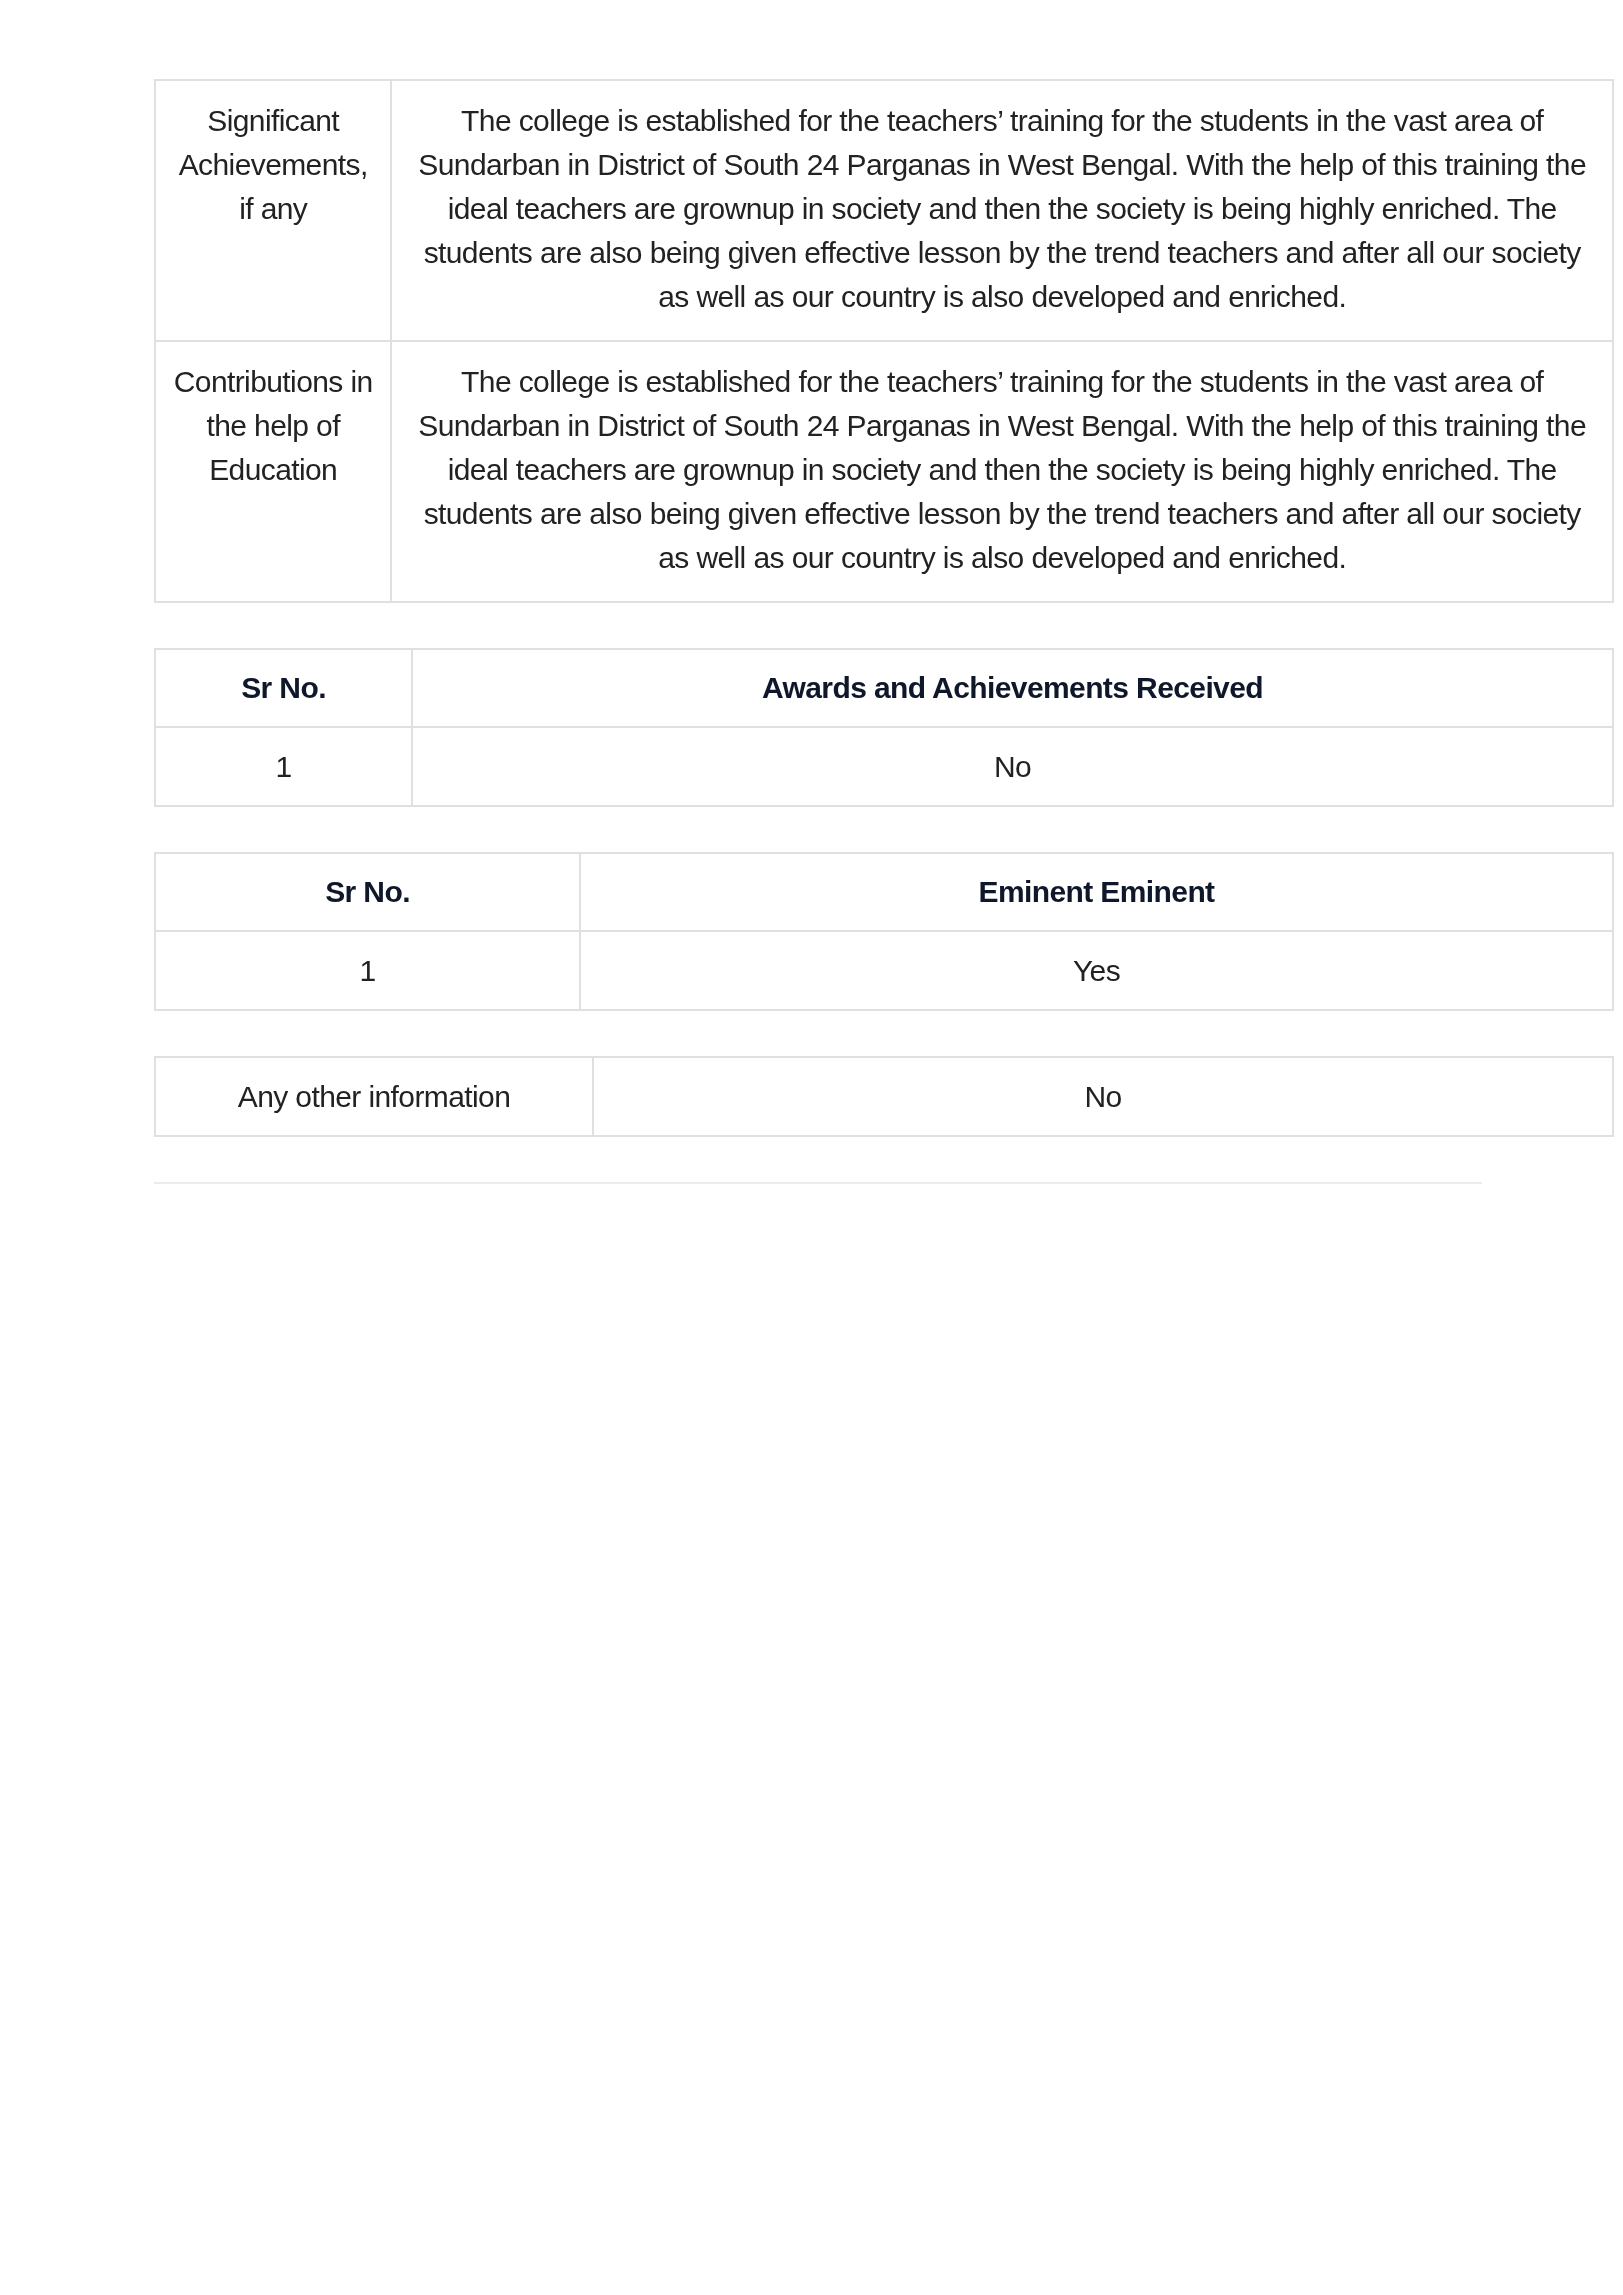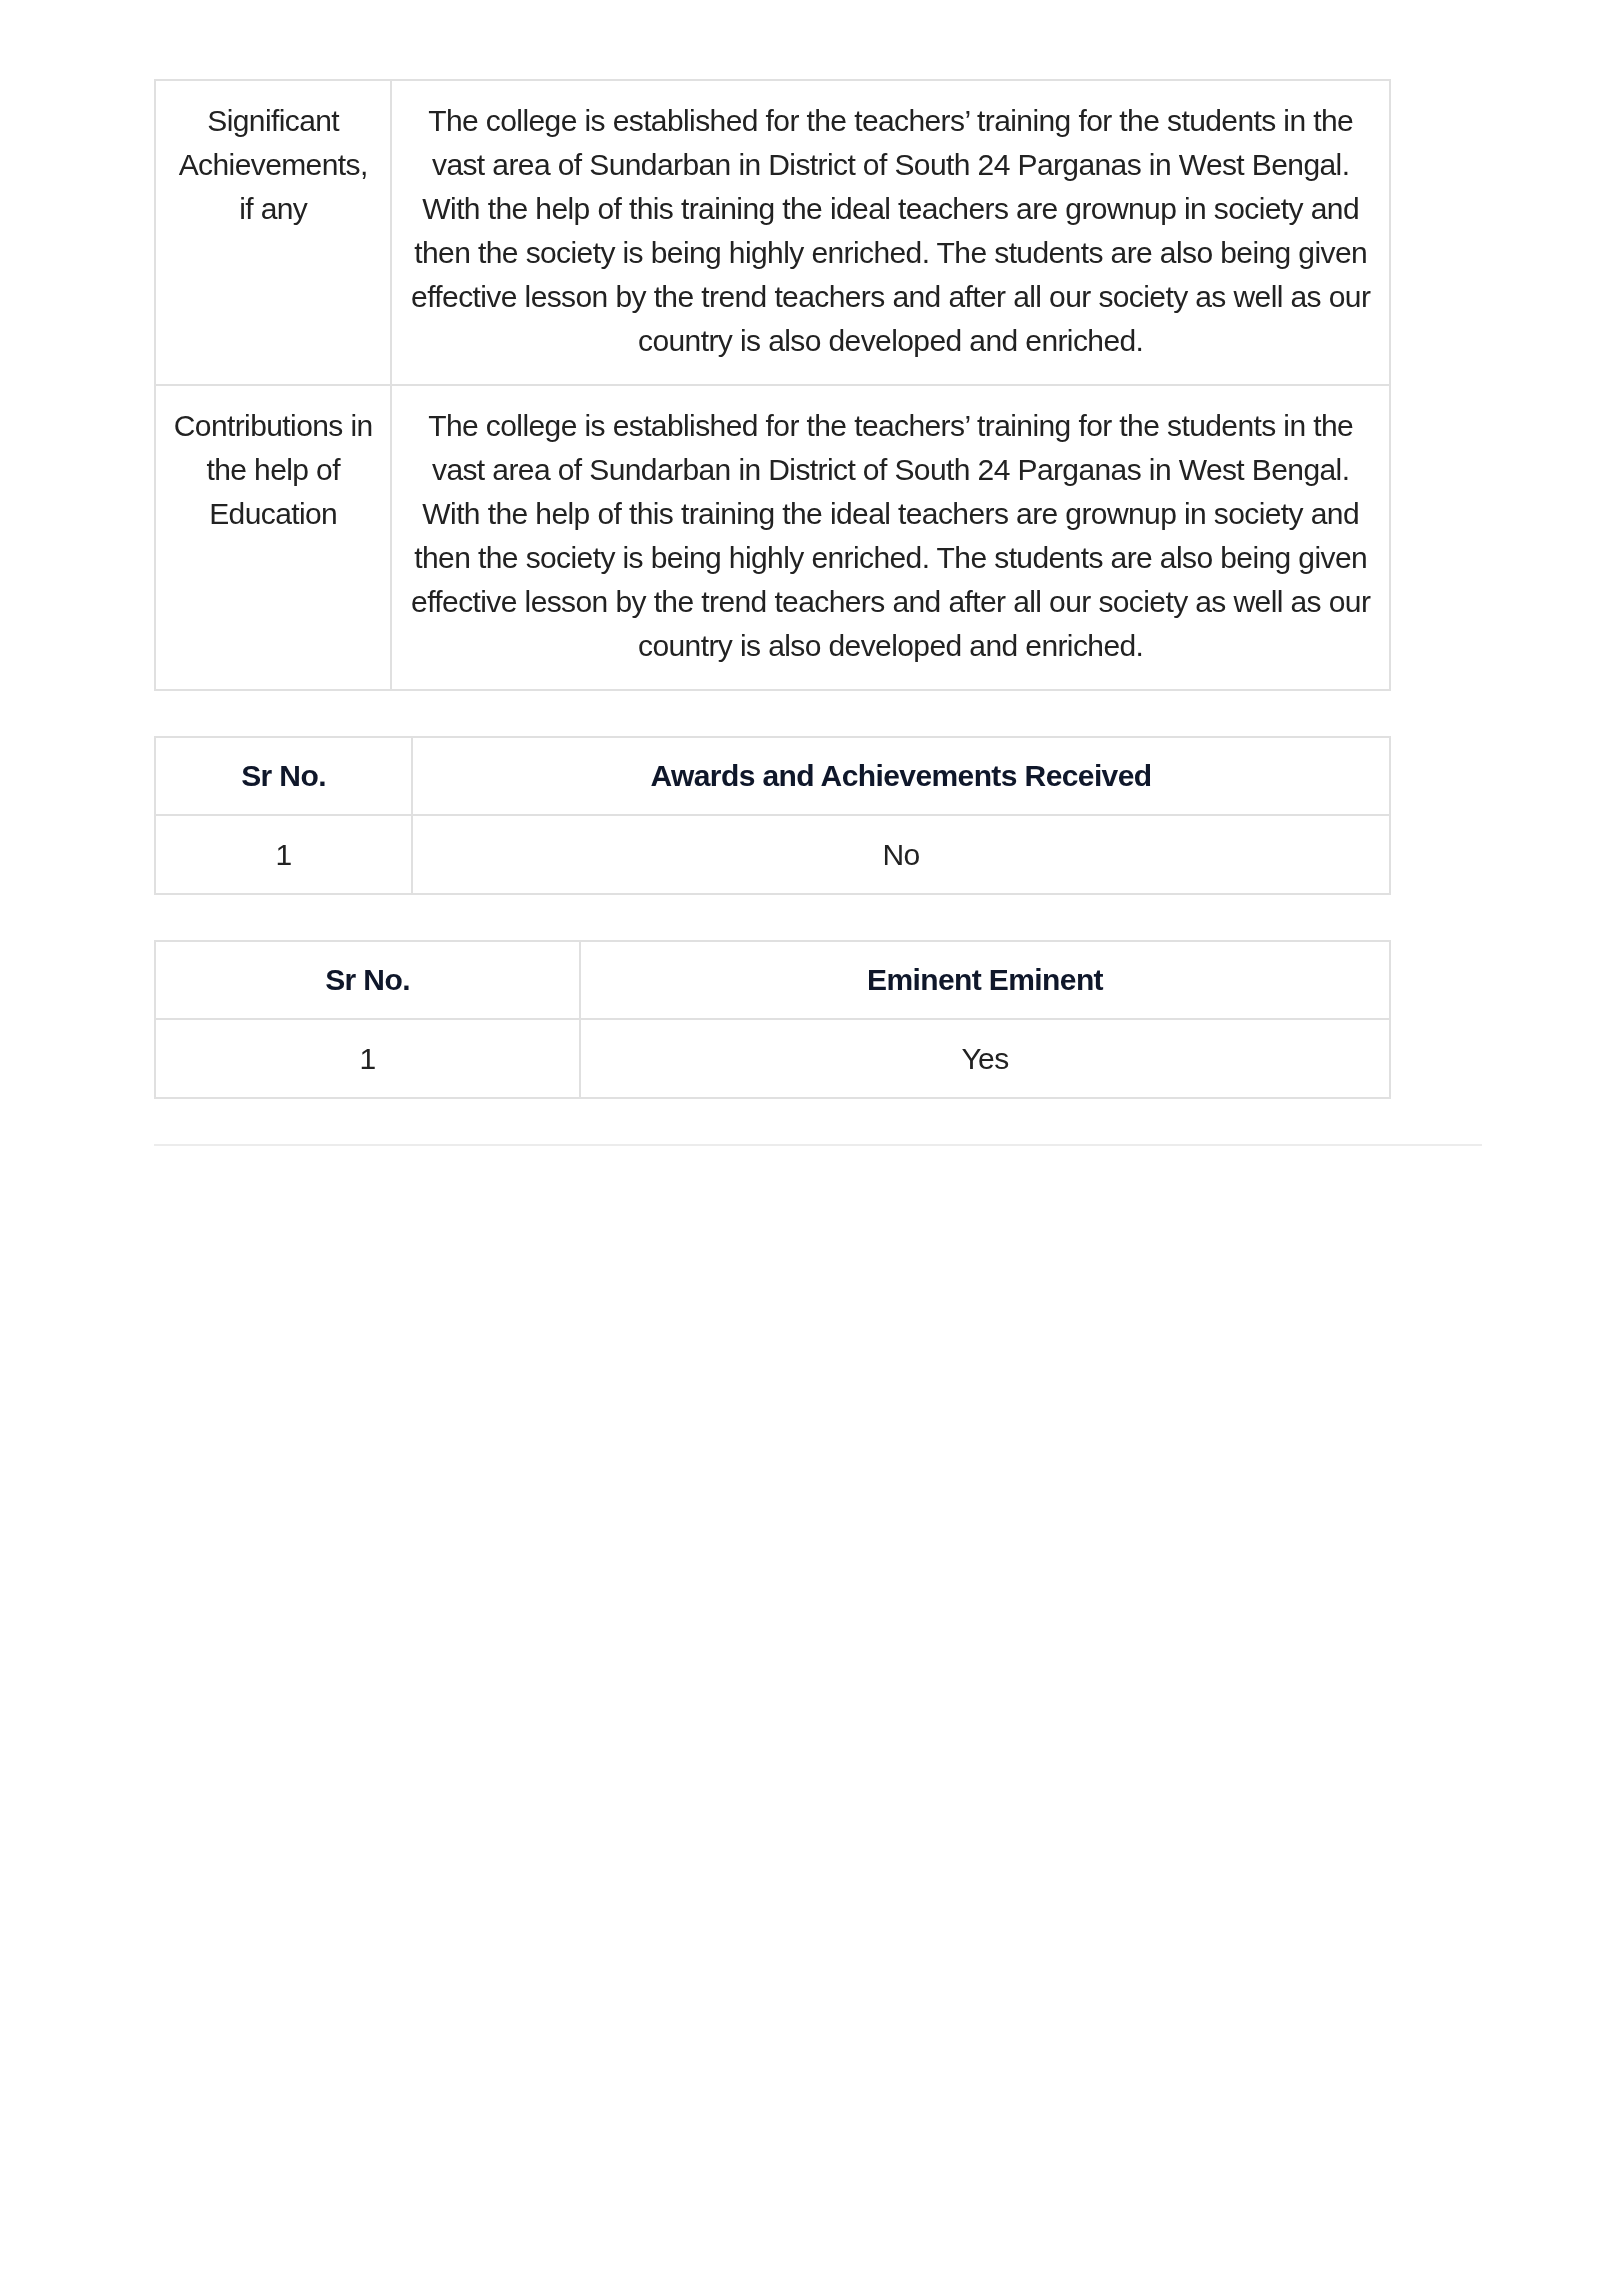--- a/index.html
+++ b/index.html
@@ -15,21 +15,21 @@
       color: #222222;
     }
     .page {
       position: absolute;
       left: 154px;
       top: 79px;
       width: 1328px;
     }
     table {
       border-collapse: collapse;
-      width: 1237px;
+      width: 1460px;
       table-layout: fixed;
     }
     td, th {
       border: 2px solid #e0e0e0;
       text-align: center;
       vertical-align: top;
       font-size: 30px;
       line-height: 44px;
       font-weight: normal;
       color: #222222;
@@ -112,17 +112,29 @@
       <th>Sr No.</th>
       <th>Eminent Eminent</th>
     </tr>
     <tr>
       <td>1</td>
       <td>Yes</td>
     </tr>
   </tbody>
     </table>
 
+  <table class="tbl other-table">
+    <colgroup>
+        <col class="c1">
+        <col>
+      </colgroup>
+    <tbody>
+        <tr>
+      <td>Any other information</td>
+      <td>No</td>
+    </tr>
+  </tbody>
+    </table>
 
   <div class="bottom-rule"></div>
 
 </div>
 
 
 </body></html>

